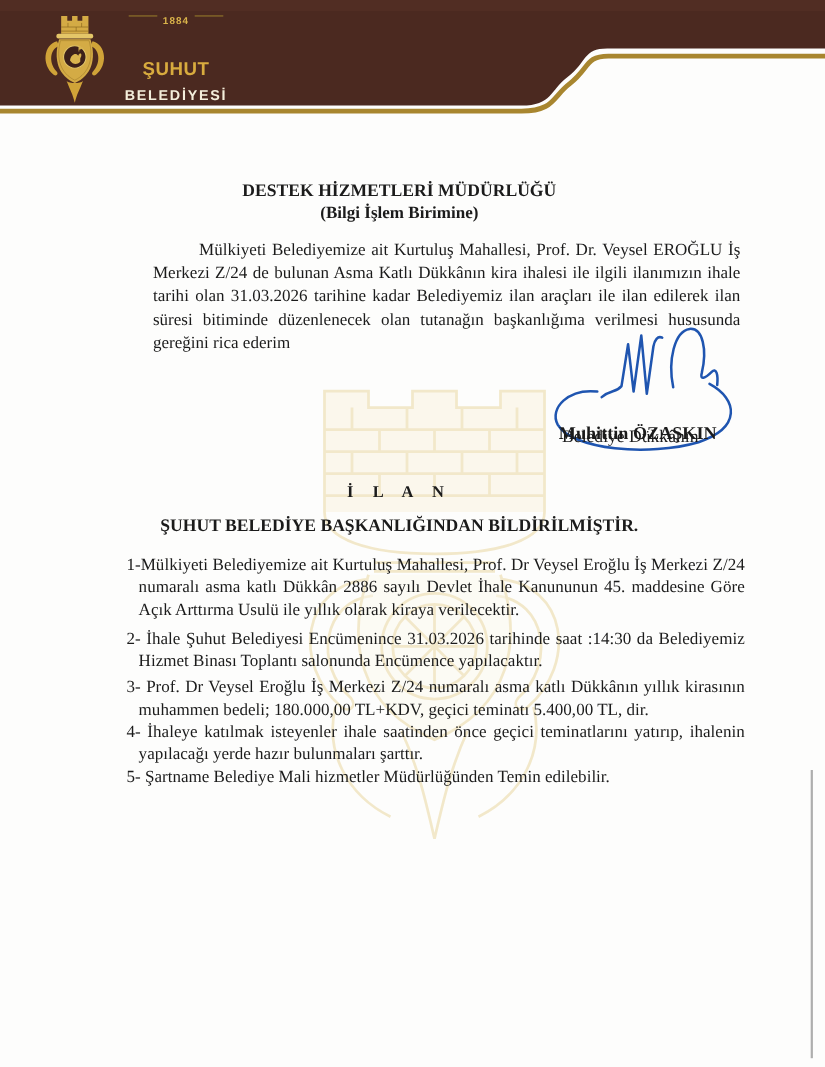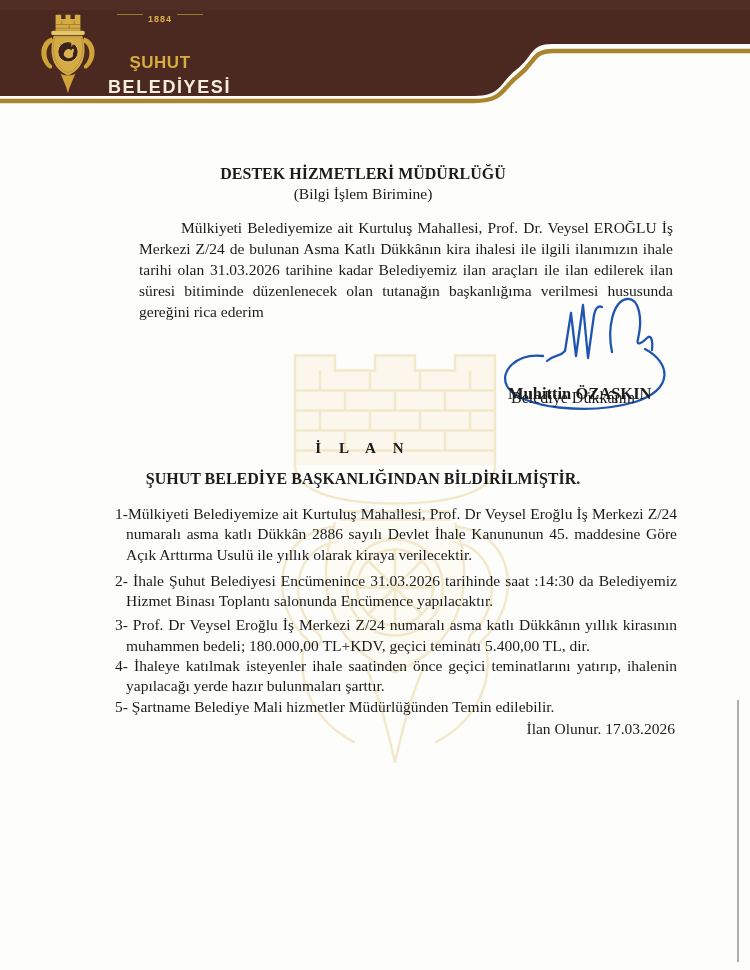--- a/index.html
+++ b/index.html
@@ -10,27 +10,27 @@
   }
   
   .banner-svg{position:absolute;top:0;left:0;width:750px;height:106px;}
   .emblem-svg{position:absolute;top:12px;left:37px;width:62px;height:84px;}
   .logo-text{position:absolute;top:14px;left:108px;width:104px;text-align:center;
     font-family:"Liberation Sans",sans-serif;}
   .year-row{display:flex;justify-content:center;gap:5px;height:10px;}
   .year-row .rule{flex:0 0 26px;height:1px;background:#94782a;}
   .year{font-size:9px;font-weight:bold;color:#d9b34a;letter-spacing:1px;}
   .brand{font-size:17px;font-weight:bold;color:#d8ab3e;letter-spacing:0.5px;line-height:30px;margin-top:24px;}
-  .brand-sub{font-size:18px;font-weight:bold;color:#f4eedb;letter-spacing:1.6px;line-height:16px;margin-top:1px;}
+  .brand-sub{font-size:13px;font-weight:bold;color:#f4eedb;letter-spacing:1.6px;line-height:16px;margin-top:1px;}
   
   .watermark{position:absolute;left:235px;top:338px;width:320px;height:455px;opacity:0.5;}
   
   .center-wrap{position:absolute;left:0;width:704px;text-align:center;padding-left:11px;}
   .doc-title1{top:165px;font-size:16px;font-weight:bold;}
-  .doc-title2{top:185px;font-size:15.5px;font-weight:normal;}
+  .doc-title2{top:185px;font-size:15.5px;font-weight:bold;}
   .body-par{
     position:absolute;left:139px;top:217px;width:534px;
     font-size:15.5px;line-height:21px;text-align:justify;text-indent:42px;
   }
   .signature-svg{position:absolute;left:495px;top:293px;width:185px;height:128px;}
   .signer-name{position:absolute;left:508px;top:384px;width:180px;font-size:16.5px;font-weight:bold;}
   .signer-title{position:absolute;left:511px;top:389px;width:180px;font-size:16px;}
   .ilan-head{top:440px;font-size:15px;font-weight:bold;letter-spacing:7px;}
   .ilan-sub{top:470px;font-size:16px;font-weight:bold;}
   .items{position:absolute;left:115px;top:504px;width:562px;font-size:15.5px;line-height:20.3px;}
@@ -131,18 +131,17 @@
 
   <div class="center-wrap ilan-head">İ L A N</div>
   <div class="center-wrap ilan-sub">ŞUHUT BELEDİYE BAŞKANLIĞINDAN BİLDİRİLMİŞTİR.</div>
 
   <div class="items">
     <div class="item gap6">1-Mülkiyeti Belediyemize ait Kurtuluş Mahallesi, Prof. Dr Veysel Eroğlu İş Merkezi Z/24 numaralı asma katlı Dükkân 2886 sayılı Devlet İhale Kanununun 45. maddesine Göre Açık Arttırma Usulü ile yıllık olarak kiraya verilecektir.</div>
     <div class="item gap4">2- İhale Şuhut Belediyesi Encümenince 31.03.2026  tarihinde saat :14:30 da Belediyemiz Hizmet Binası Toplantı salonunda Encümence yapılacaktır.</div>
     <div class="item">3- Prof. Dr Veysel Eroğlu İş Merkezi Z/24 numaralı asma katlı Dükkânın yıllık kirasının muhammen bedeli; 180.000,00 TL+KDV, geçici teminatı 5.400,00 TL, dir.</div>
     <div class="item">4- İhaleye katılmak isteyenler ihale saatinden önce geçici teminatlarını yatırıp, ihalenin yapılacağı yerde hazır bulunmaları şarttır.</div>
     <div class="item">5- Şartname Belediye Mali hizmetler Müdürlüğünden Temin edilebilir.</div>
-    <div class="closing">İlan Olunur.  17.03.2026</div>
   </div>
 
   <div class="edge-line"></div>
 
 </div>
 
 </body></html>

